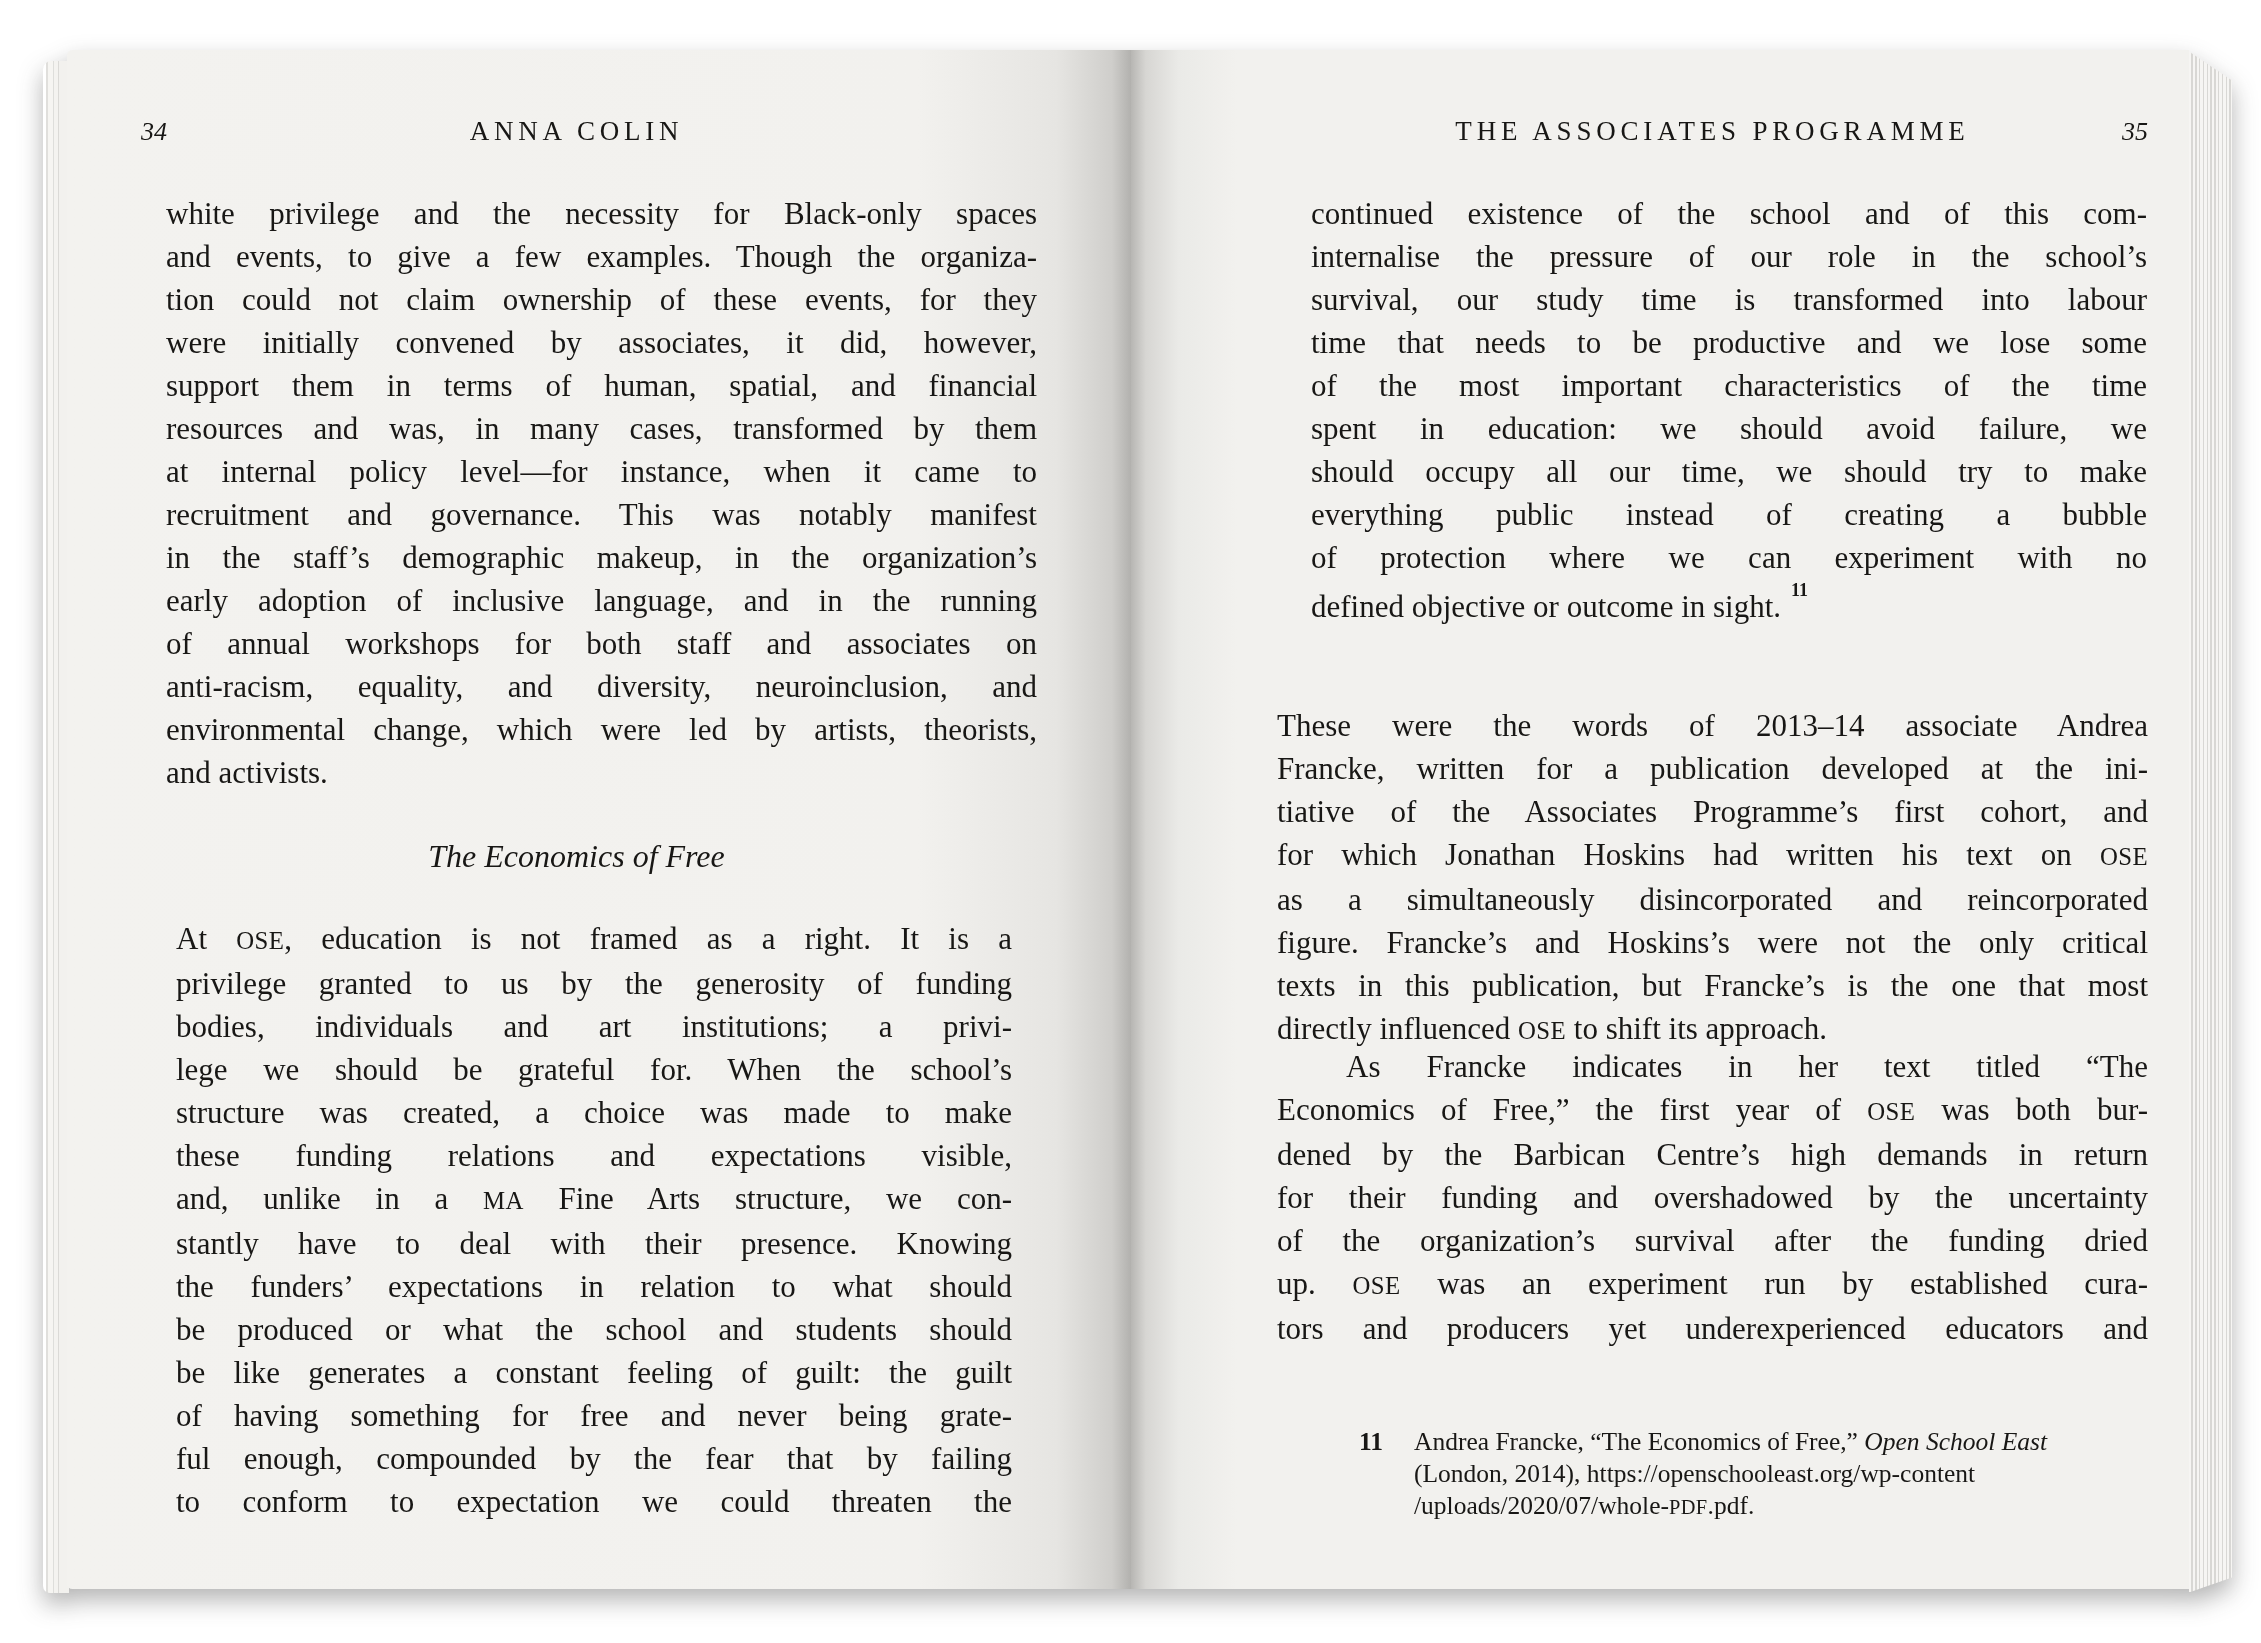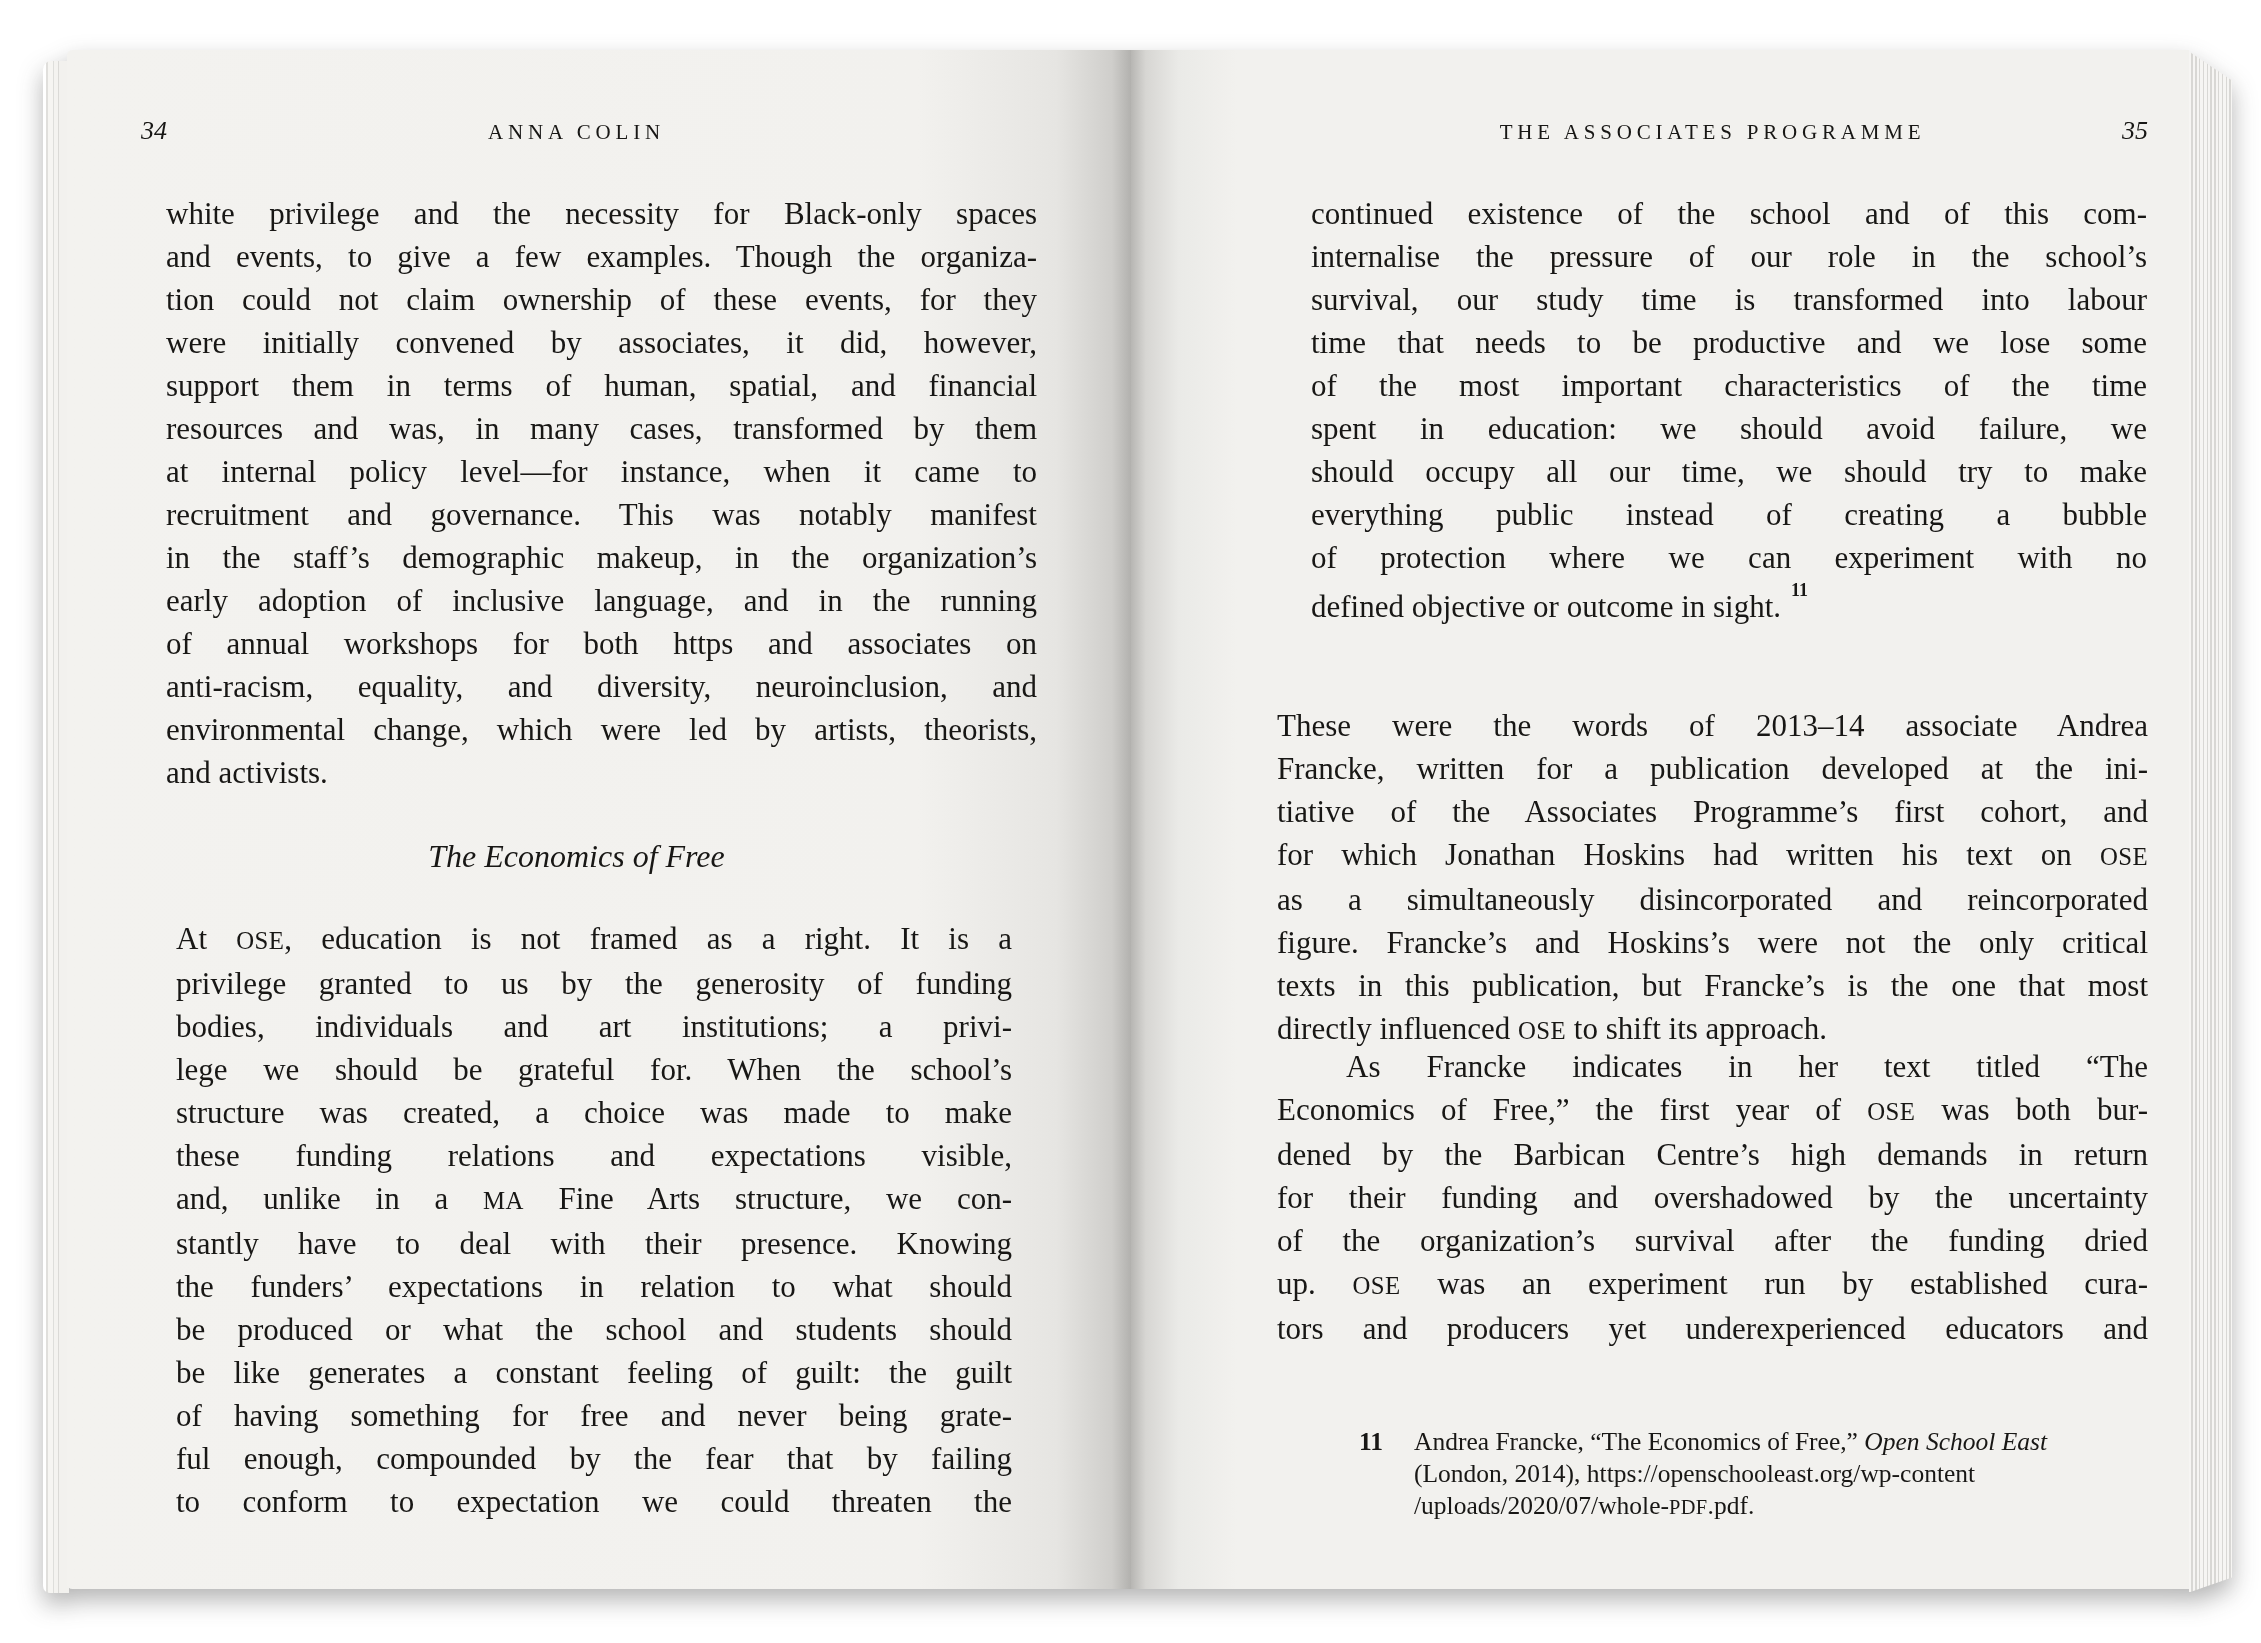--- a/index.html
+++ b/index.html
@@ -19,21 +19,21 @@
   .page{position:absolute;top:0;height:1539px;}
   .page-left{left:24px;width:1064px;border-radius:5.5px 0 0 5.5px;
     background:linear-gradient(to right,#f3f2ef 0,#f2f1ee 80%,#eceb e8 90%,#e6e5e2 93%,#cfcecb 98.2%,#b2b1ae 100%);
     background:linear-gradient(to right,#f3f2ef 0,#f2f1ee 80%,#e6e5e2 93%,#cfcecb 98.2%,#b2b1ae 100%);}
   .page-right{left:1088px;width:1058px;
     background:linear-gradient(to right,#b7b6b3 0,#d7d6d3 1.4%,#eaeae7 4.5%,#f2f1ee 10%,#f2f1ee 100%);}
 
   
   .abs{position:absolute;}
   .head-row{display:grid;grid-template-columns:103px 1fr 103px;align-items:baseline;}
-  .running{font-size:21px;letter-spacing:4.8px;text-align:center;white-space:nowrap;}
+  .running{font-size:27px;letter-spacing:4.8px;text-align:center;white-space:nowrap;}
   .pageno{font-style:italic;font-size:26px;}
   .pageno.right{text-align:right;}
 
   .bodytext{font-size:31px;line-height:43px;}
   .tline{text-align:justify;text-align-last:justify;white-space:normal;}
   .tline.last{text-align-last:left;}
   .indent-first .tline:first-child{text-indent:69px;}
 
   .heading{font-style:italic;font-size:32px;line-height:43px;text-align:center;}
 
@@ -66,21 +66,21 @@
           <div class="tline">white privilege and the necessity for Black-only spaces</div>
           <div class="tline">and events, to give a few examples. Though the organiza-</div>
           <div class="tline">tion could not claim ownership of these events, for they</div>
           <div class="tline">were initially convened by associates, it did, however,</div>
           <div class="tline">support them in terms of human, spatial, and financial</div>
           <div class="tline">resources and was, in many cases, transformed by them</div>
           <div class="tline">at internal policy level—for instance, when it came to</div>
           <div class="tline">recruitment and governance. This was notably manifest</div>
           <div class="tline">in the staff’s demographic makeup, in the organization’s</div>
           <div class="tline">early adoption of inclusive language, and in the running</div>
-          <div class="tline">of annual workshops for both https and associates on</div>
+          <div class="tline">of annual workshops for both staff and associates on</div>
           <div class="tline">anti-racism, equality, and diversity, neuroinclusion, and</div>
           <div class="tline">environmental change, which were led by artists, theorists,</div>
           <div class="tline last">and activists.</div>
         </div>
 
       <div class="abs heading" style="left:74px;top:785px;width:871px;">The Economics of Free</div>
 
       <div class="abs bodytext" style="left:109px;top:867px;width:836px;">
           <div class="tline">At <span class="sc">OSE</span>, education is not framed as a right. It is a</div>
           <div class="tline">privilege granted to us by the generosity of funding</div>

